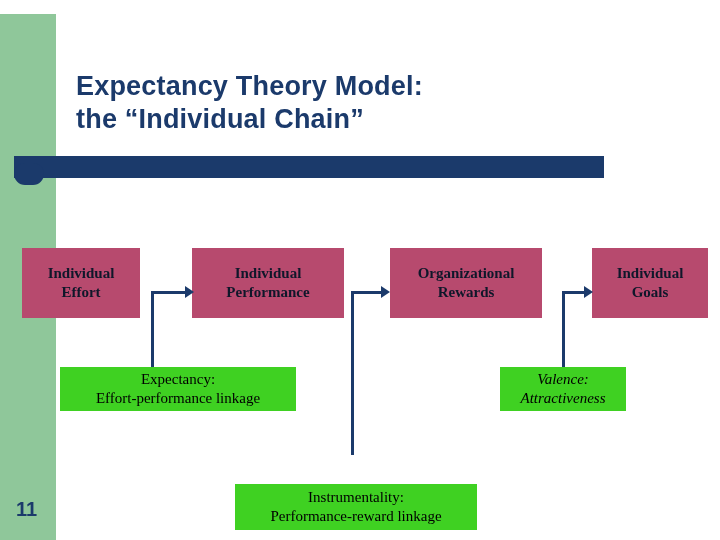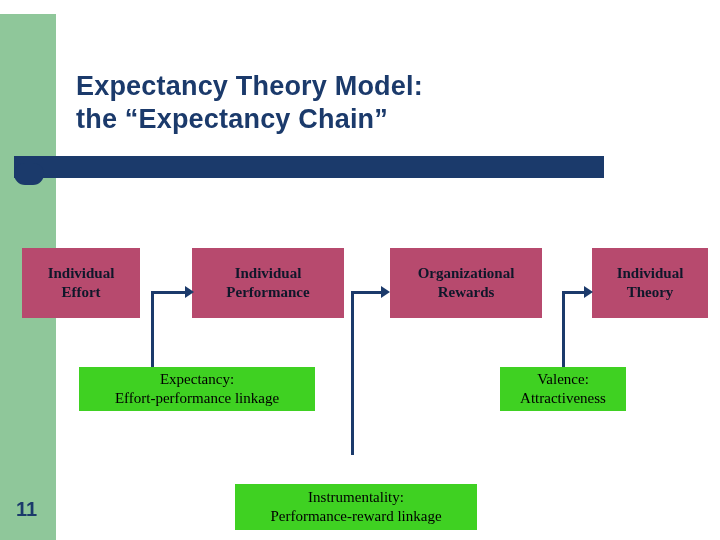--- a/index.html
+++ b/index.html
@@ -125,21 +125,21 @@
 </head>
 <body>
 
 <div id="slide">
 
   <div class="left-band"></div>
   <div class="left-band-white-top"></div>
 
   <div class="title">
     <div>Expectancy Theory Model:</div>
-    <div>the “Expectancy Chain”</div>
+    <div>the “Individual Chain”</div>
   </div>
 
   <div class="title-bar"></div>
   <div class="title-bar-cap"></div>
 
   <div class="box" style="left:22px; top:248px; width:118px; height:70px;">
     <div>
       <div>Individual</div>
       <div>Effort</div>
     </div>
@@ -155,46 +155,46 @@
   <div class="box" style="left:390px; top:248px; width:152px; height:70px;">
     <div>
       <div>Organizational</div>
       <div>Rewards</div>
     </div>
   </div>
 
   <div class="box" style="left:592px; top:248px; width:116px; height:70px;">
     <div>
       <div>Individual</div>
-      <div>Theory</div>
+      <div>Goals</div>
     </div>
   </div>
 
   <div class="conn" style="left:151px; top:291px; width:36px; height:3px;"></div>
   <div class="conn" style="left:151px; top:291px; width:3px; height:78px;"></div>
   <div class="arrow-right" style="left:185px; top:286px;"></div>
 
   <div class="conn" style="left:351px; top:291px; width:32px; height:3px;"></div>
   <div class="conn" style="left:351px; top:291px; width:3px; height:163px;"></div>
   <div class="arrow-right" style="left:381px; top:286px;"></div>
 
   <div class="conn" style="left:562px; top:291px; width:24px; height:3px;"></div>
   <div class="conn" style="left:562px; top:291px; width:3px; height:78px;"></div>
   <div class="arrow-right" style="left:584px; top:286px;"></div>
 
   <div class="conn" style="left:351px; top:452px; width:3px; height:3px;"></div>
 
-  <div class="gbox" style="left:79px; top:367px; width:236px; height:44px;">
+  <div class="gbox" style="left:60px; top:367px; width:236px; height:44px;">
     <div>
       <div>Expectancy:</div>
       <div>Effort-performance linkage</div>
     </div>
   </div>
 
-  <div class="gbox" style="left:500px; top:367px; width:126px; height:44px;">
+  <div class="gbox" style="left:500px; top:367px; width:126px; height:44px;font-style:italic;">
     <div>
       <div>Valence:</div>
       <div>Attractiveness</div>
     </div>
   </div>
 
   <div class="gbox" style="left:235px; top:452px; width:242px; height:46px;margin-top:32px;">
     <div>
       <div>Instrumentality:</div>
       <div>Performance-reward linkage</div>

